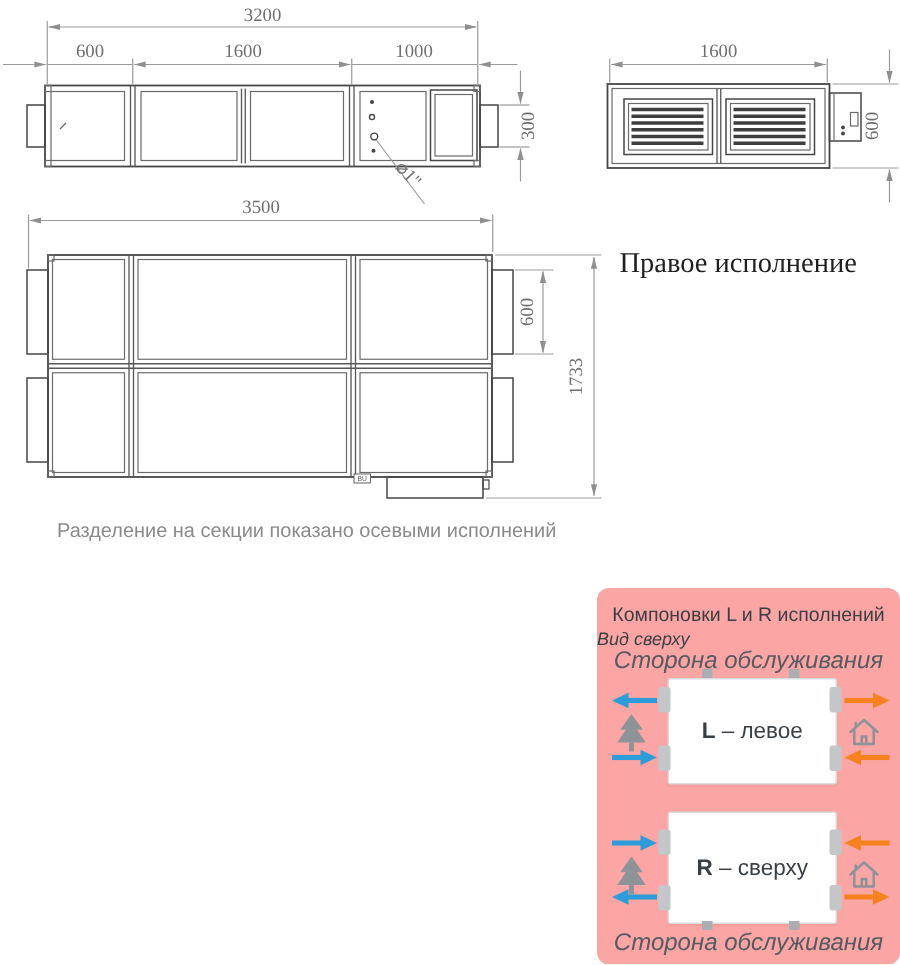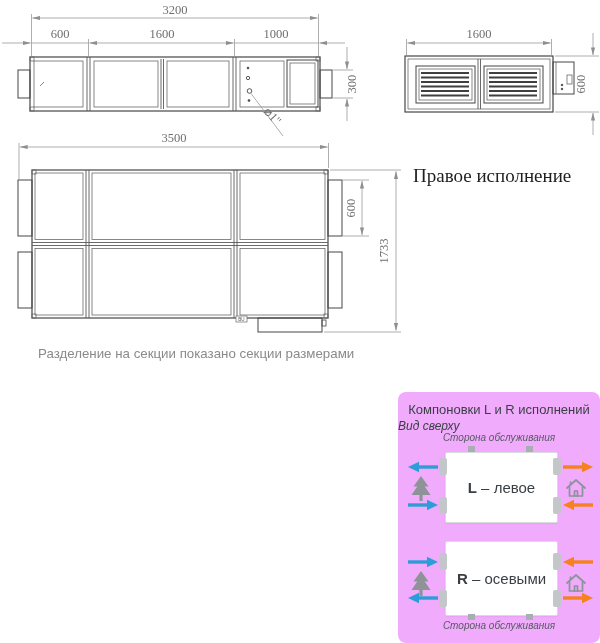--- a/index.html
+++ b/index.html
@@ -5,27 +5,27 @@
   html,body{margin:0;padding:0;background:#ffffff;}
   .stage{position:relative;width:600px;height:643px;background:#fff;overflow:hidden;
          font-family:"Liberation Sans",sans-serif;}
   svg text{user-select:none;}
   .dimtxt{fill:#6e6e6e;font-family:"Liberation Serif",serif;font-size:12.5px;}
   .tinytxt{fill:#555;font-family:"Liberation Sans",sans-serif;font-size:4.5px;}
   .caption-serif{position:absolute;font-family:"Liberation Serif",serif;font-size:19px;color:#1f1f1f;}
   .caption-note{position:absolute;font-family:"Liberation Sans",sans-serif;font-size:13.3px;color:#8a8a8a;}
   
   .panel{position:absolute;left:398px;top:392px;width:202px;height:251px;
-         background:#f0abfc;border-radius:8px;}
+         background:#fca5a5;border-radius:8px;}
   .p-title{position:absolute;top:10px;left:0;width:100%;text-align:center;
            font-size:13px;color:#3a3f44;font-weight:500;}
   .p-sub{position:absolute;top:27px;left:0;width:100%;
          font-size:12px;font-style:italic;color:#3a3f44;}
   .p-service{position:absolute;left:0;width:100%;text-align:center;
-             font-size:10px;font-style:italic;color:#565b60;}
+             font-size:16px;font-style:italic;color:#565b60;}
   .unit-box{position:absolute;left:47px;width:111px;background:#fff;
             border:1px solid #d9dcde;border-radius:2px;box-shadow:0 1px 2px rgba(0,0,0,.05);
             display:flex;align-items:center;justify-content:center;text-align:center;}
   .unit-label{font-size:15px;color:#3a3f44;white-space:pre;}
   .unit-label b{font-weight:bold;}
   .tab{position:absolute;width:7px;height:6px;background:#a9aeb2;}
   .port{position:absolute;width:8px;height:17px;background:#c3c7c9;border-radius:2px;}
   .arrow{position:absolute;width:32px;height:12px;}
   .arrow svg{display:block;width:32px;height:12px;}
   .arrow.left svg{transform:scaleX(-1);}
@@ -219,21 +219,21 @@
       <line x1="330" y1="170" x2="401" y2="170"></line>
       <line x1="324" y1="332" x2="401" y2="332"></line>
       <line x1="396" y1="171.5" x2="396" y2="330.5" marker-start="url(#ah)" marker-end="url(#ah)"></line>
     </g>
     <text class="dimtxt" x="174" y="142" text-anchor="middle">3500</text>
     <text class="dimtxt" transform="translate(355,208) rotate(-90)" text-anchor="middle">600</text>
     <text class="dimtxt" transform="translate(388,251) rotate(-90)" text-anchor="middle">1733</text>
   </svg>
 
   <div class="caption-serif" style="left:413px;top:165px;">Правое исполнение</div>
-  <div class="caption-note" style="left:38px;top:346px;">Разделение на секции показано секции размерами</div>
+  <div class="caption-note" style="left:38px;top:346px;">Разделение на секции показано осевыми исполнений</div>
 
   <div class="panel">
     <div class="p-title">Компоновки L и R исполнений</div>
     <div class="p-sub">Вид сверху</div>
     <div class="p-service" style="top:40px;">Сторона обслуживания</div>
 
     <div class="tab" style="left:70px;top:54px;"></div>
     <div class="tab" style="left:128px;top:54px;"></div>
     <div class="unit-box" style="top:60px;height:69px;">
       <span class="unit-label"><b>L</b><span> – левое</span></span>
@@ -276,21 +276,21 @@
     <div class="side-icon" style="left:167px;top:86px;width:22px;height:20px;">
       <svg viewBox="0 0 22 20" width="22" height="20" fill="none" stroke="#8d9397" stroke-width="1.7" stroke-linecap="round" stroke-linejoin="round">
         <path d="M2 10 L11 2 L20 10"></path>
           <path d="M5.5 6.5 V4"></path>
         <path d="M4.5 9 V18 H17.5 V9"></path>
           <path d="M9.5 18 V13 H12.5 V18"></path>
       </svg>
     </div>
 
     <div class="unit-box" style="top:149px;height:73px;">
-      <span class="unit-label"><b>R</b><span> – осевыми</span></span>
+      <span class="unit-label"><b>R</b><span> – сверху</span></span>
     </div>
     <div class="tab" style="left:70px;top:222px;"></div>
     <div class="tab" style="left:128px;top:222px;"></div>
     <div class="port" style="left:41px;top:161px;"></div>
     <div class="port" style="left:41px;top:198px;"></div>
     <div class="port" style="left:155px;top:161px;"></div>
     <div class="port" style="left:155px;top:198px;"></div>
     <div class="arrow blue" style="left:9px;top:164px;">
       <svg viewBox="0 0 32 12">
           <rect x="1" y="4.3" width="20" height="3.4"></rect>

